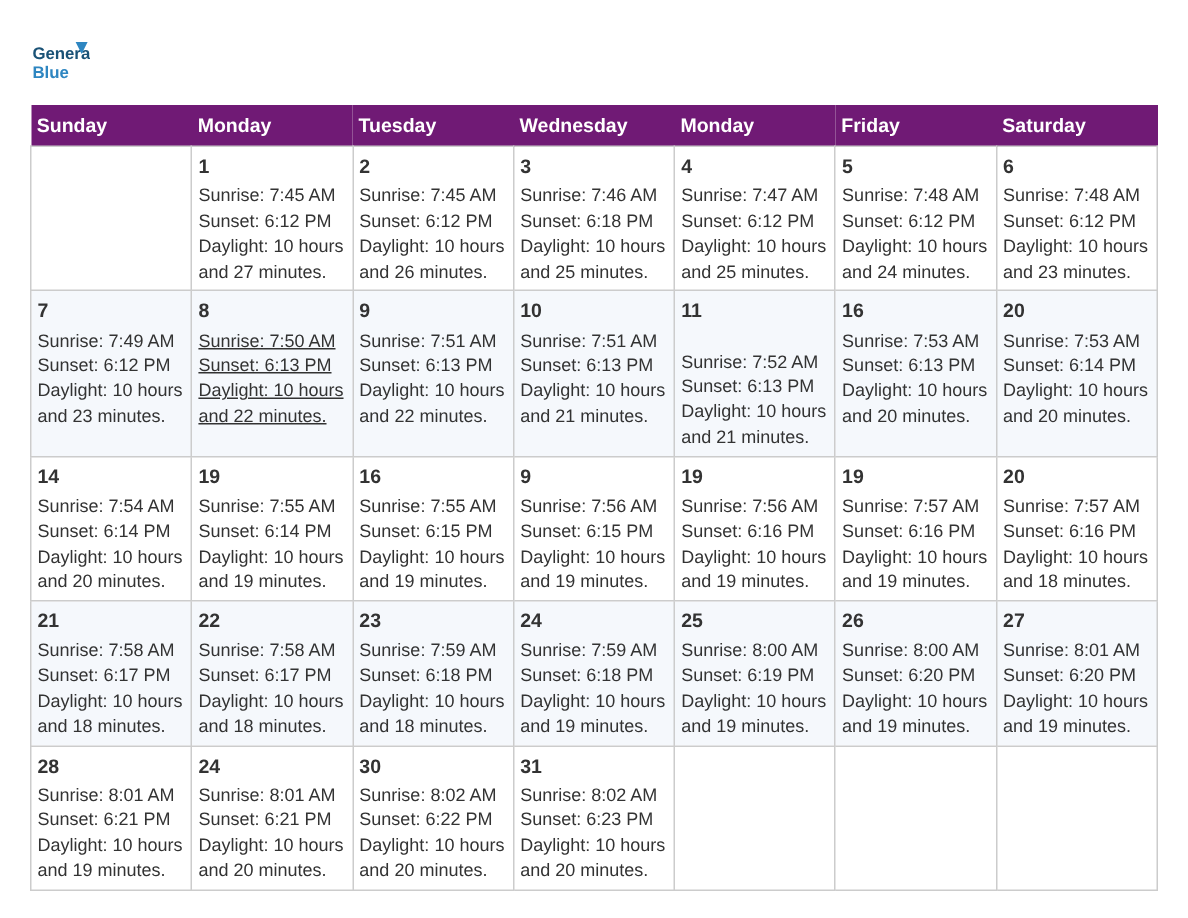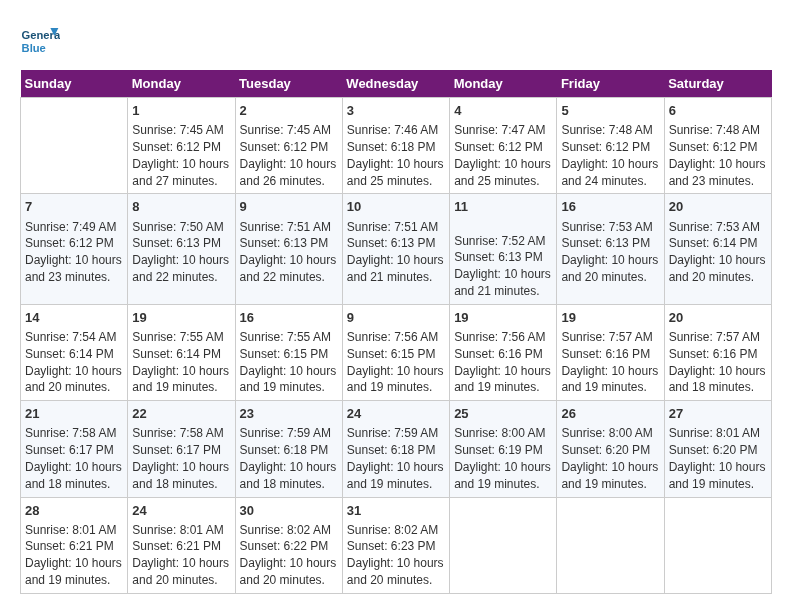--- a/index.html
+++ b/index.html
@@ -157,21 +157,21 @@
       <tr>
         <td>
           <span class="day-num">7</span>
           <div class="day-info" style="white-space: pre-line;">Sunrise: 7:49 AM
 Sunset: 6:12 PM
 Daylight: 10 hours
 and 23 minutes.</div>
         </td>
         <td>
           <span class="day-num">8</span>
-          <div class="day-info" style="white-space: pre-line;">Sunrise: 7:50 AM
+          <div class="day-info" style="white-space: pre-line; text-decoration: underline;">Sunrise: 7:50 AM
 Sunset: 6:13 PM
 Daylight: 10 hours
 and 22 minutes.</div>
         </td>
         <td>
           <span class="day-num">9</span>
           <div class="day-info" style="white-space: pre-line;">Sunrise: 7:51 AM
 Sunset: 6:13 PM
 Daylight: 10 hours
 and 22 minutes.</div>

